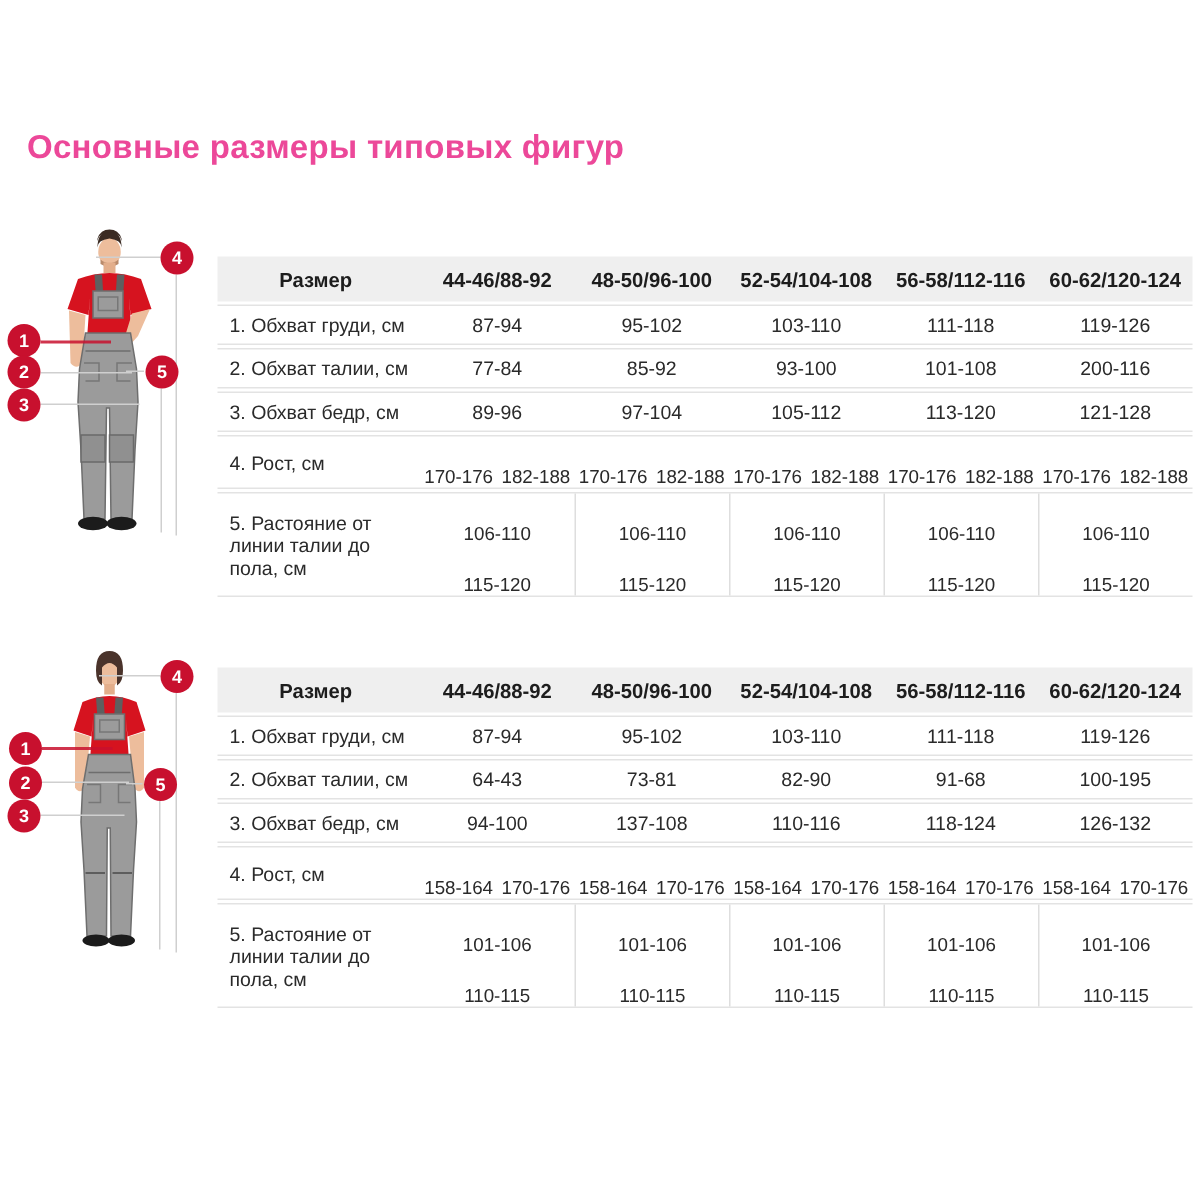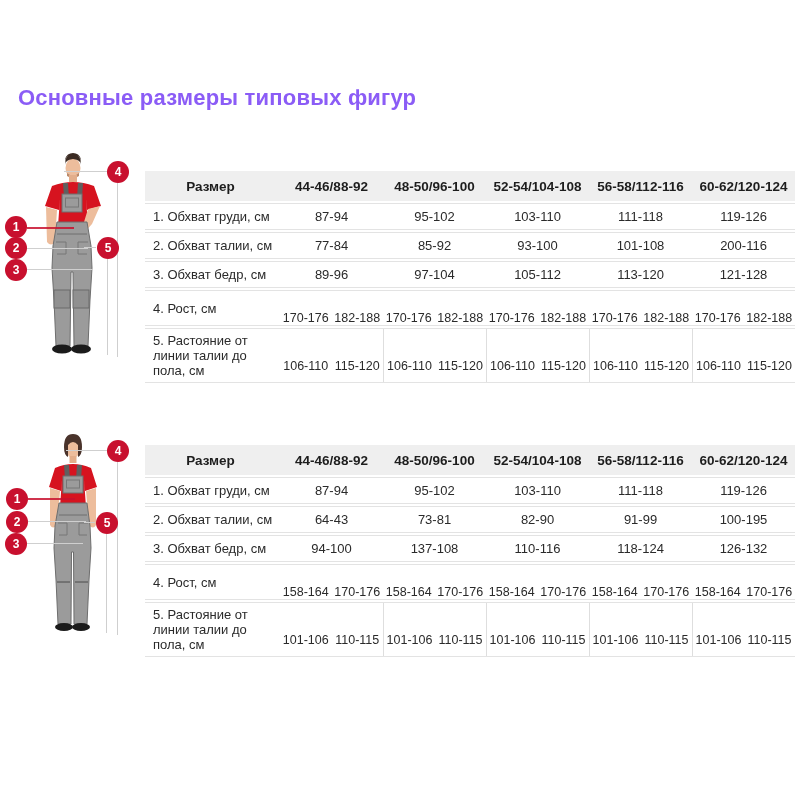--- a/index.html
+++ b/index.html
@@ -1,37 +1,37 @@
 <!DOCTYPE html>
 <html style="--accent: #c8102e; --header-bg: #efefef;"><head>
 <meta charset="utf-8">
 <style>
   html,body{margin:0;padding:0;background:#fff;}
   body{width:800px;height:800px;position:relative;font-family:"Liberation Sans",sans-serif;overflow:hidden;}
-  .page-title{position:absolute;left:18px;top:70px;font-size:22px;font-weight:bold;color:#8b5cf6;letter-spacing:.2px;}
+  .page-title{position:absolute;left:18px;top:70px;font-size:22px;font-weight:bold;color:#ec4899;letter-spacing:.2px;}
   .size-block{position:absolute;left:0;width:800px;}
   .block-1{top:150px;height:230px;}
   .block-2{top:420px;height:235px;}
   .figure-wrap{position:absolute;left:0;top:0;width:145px;height:230px;}
   .figure-wrap svg{position:absolute;}
   .marker{position:absolute;width:22px;height:22px;border-radius:50%;background:var(--accent,#c8102e);color:#fff;font-size:12px;font-weight:bold;display:flex;align-items:center;justify-content:center;z-index:3;}
   .mline{position:absolute;background:#cfcfcf;z-index:1;display:block;}
   .mline.red{background:var(--accent,#c8102e);opacity:.85;}
   
   .size-table{position:absolute;left:145px;width:650px;color:#2a2a2a;font-size:13px;}
   .t-row{display:grid;grid-template-columns:135px repeat(5,1fr);align-items:center;min-height:25px;border-top:1px solid #e3e3e3;border-bottom:1px solid #e3e3e3;margin-bottom:2px;}
   .t-row.t-head{background:var(--header-bg,#efefef);border-color:transparent;font-weight:bold;font-size:13.5px;color:#1d1d1d;min-height:28px;margin-bottom:2px;}
   .t-head .lc{text-align:center;padding-left:0;}
   .lc{text-align:left;padding:4px 4px 4px 8px;line-height:15px;}
   .vc{text-align:center;}
   .vc.pair{display:flex;align-items:center;justify-content:center;font-size:12.5px;}
   .vc.pair span{flex:1;text-align:center;white-space:nowrap;margin-top:20px;}
   .t-tall{min-height:52px;}
   .t-div{align-items:stretch;}
-  .t-div .vc{display:flex;align-items:center;justify-content:center;}
+  .t-div .vc{display:flex;align-items:center;justify-content:center;flex-direction:column;}
   .t-div .vc + .vc{border-left:1px solid #dedede;}
   .t-div .lc{display:flex;align-items:center;}
 </style>
 </head>
 <body>
 
 <h1 class="page-title">Основные размеры типовых фигур</h1>
 
 <section class="size-block block-1">
   <div class="figure-wrap">
@@ -205,21 +205,21 @@
         <div class="vc">95-102</div>
         <div class="vc">103-110</div>
         <div class="vc">111-118</div>
         <div class="vc">119-126</div>
       </div>
       <div class="t-row">
         <div class="lc">2. Обхват талии, см</div>
         <div class="vc">64-43</div>
         <div class="vc">73-81</div>
         <div class="vc">82-90</div>
-        <div class="vc">91-99</div>
+        <div class="vc">91-68</div>
         <div class="vc">100-195</div>
       </div>
       <div class="t-row">
         <div class="lc">3. Обхват бедр, см</div>
         <div class="vc">94-100</div>
         <div class="vc">137-108</div>
         <div class="vc">110-116</div>
         <div class="vc">118-124</div>
         <div class="vc">126-132</div>
       </div>

